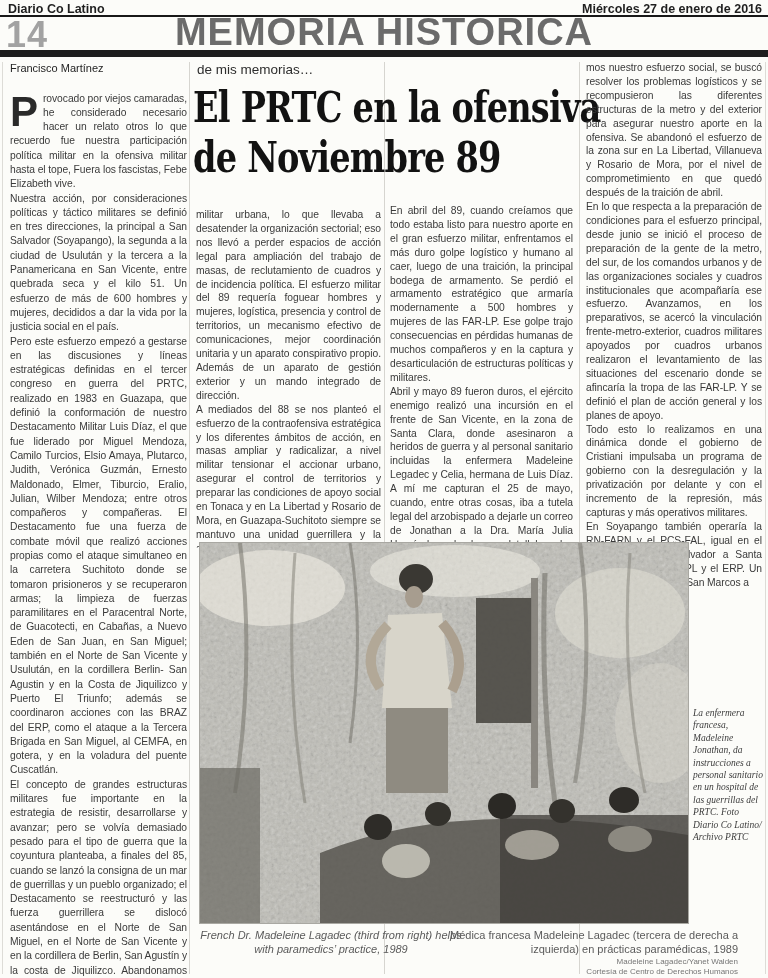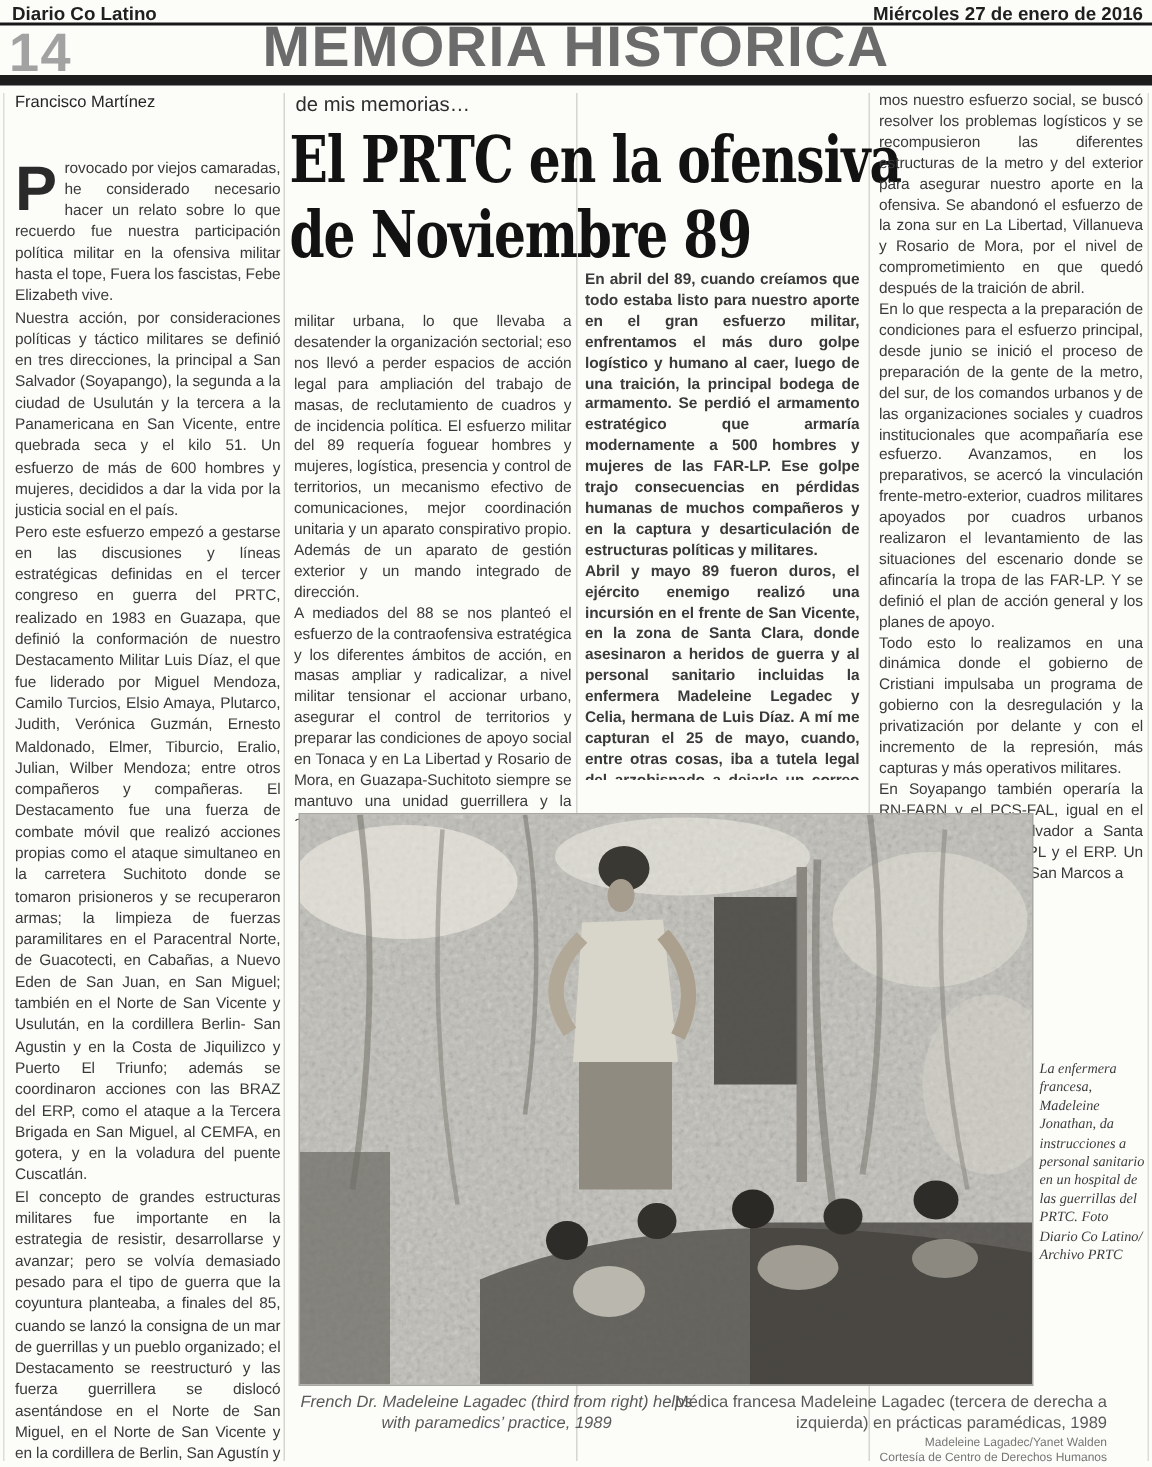--- a/index.html
+++ b/index.html
@@ -17,28 +17,28 @@
   .pagenum { position:absolute; left:6px; top:14px; font-size:36px; font-weight:bold; color:#a2a2a2; letter-spacing:1px; }
   .section-title { position:absolute; left:0; right:0; top:12px; text-align:center;
     font-size:38px; line-height:40px; font-weight:bold; color:#6b6b6b; letter-spacing:1px; }
   .rule-thick { position:absolute; left:0; top:50px; width:768px; height:7px; background:#1d1d1d; }
   
   .colrule { position:absolute; top:62px; bottom:4px; width:1px; background:#d6d5d0; }
   .cr1{left:189px;} .cr2{left:384px;} .cr3{left:579px;}
   .edge { position:absolute; top:62px; bottom:4px; width:1px; background:#dddcd7; }
   .eL{left:2px;} .eR{left:765px;}
   
-  .byline { font-size:11px; line-height:13.5px; color:#242424; margin-bottom:30px; }
+  .byline { font-size:11px; line-height:13.5px; color:#242424; margin-bottom:16px; }
   .body-p { font-size:10.3px; line-height:13.9px; text-align:justify; color:#3a3a3a;
     letter-spacing:-0.05px; word-spacing:-0.2px; }
   .col { position:absolute; overflow:hidden; }
   .col1 { left:10px;  top:62px; width:177px; height:914px; }
   .col1 .body-p { line-height:14.3px; }
   .col2 { left:196px; top:196px; width:185px; height:340px;margin-top:12px; }
-  .col3 { left:390px; top:180px; width:183px; height:340px;font-weight:bold; }
+  .col3 { left:390px; top:204px; width:183px; height:340px; }
   .col4 { left:586px; top:61px;  width:176px; height:580px; }
   .dropcap { float:left; font-size:42px; line-height:36px; padding:2px 5px 0 0; color:#2a2a2a;
     font-weight:bold; font-family:"Liberation Sans", sans-serif; }
   .kicker { position:absolute; left:197px; top:62px; font-size:13.5px; color:#2d2d2d; }
   .headline { position:absolute; left:193px; top:82px; width:400px;
     font-family:"DejaVu Serif", serif; font-weight:bold; color:#121212;
     font-size:43px; line-height:50px; letter-spacing:-1px;
     transform:scaleX(.78); transform-origin:left top; white-space:nowrap; }
   
   .photo { position:absolute; left:200px; top:543px; width:488px; height:380px;
@@ -77,21 +77,21 @@
   <div class="kicker">de mis memorias…</div>
   <div class="headline">
     <div>El PRTC en la ofensiva</div>
     <div>de Noviembre 89</div>
   </div>
 
   <div class="col col1">
     <div class="byline">
       <div>Francisco Martínez</div>
     </div>
-    <p class="body-p"><span class="dropcap">P</span><span>rovocado por viejos camaradas, he considerado necesario hacer un relato sobre lo que recuerdo fue nuestra participación política militar en la ofensiva militar hasta el tope, Fuera los fascistas, Febe Elizabeth vive.</span></p>
+    <p class="body-p"><span class="dropcap">P</span><span>rovocado por viejos camaradas, he considerado necesario hacer un relato otros lo que recuerdo fue nuestra participación política militar en la ofensiva militar hasta el tope, Fuera los fascistas, Febe Elizabeth vive.</span></p>
     <div>
         <p class="body-p">Nuestra acción, por consideraciones políticas y táctico militares se definió en tres direcciones, la principal a San Salvador (Soyapango), la segunda a la ciudad de Usulután y la tercera a la Panamericana en San Vicente, entre quebrada seca y el kilo 51. Un esfuerzo de más de 600 hombres y mujeres, decididos a dar la vida por la justicia social en el país.</p>
         <p class="body-p">Pero este esfuerzo empezó a gestarse en las discusiones y líneas estratégicas definidas en el tercer congreso en guerra del PRTC, realizado en 1983 en Guazapa, que definió la conformación de nuestro Destacamento Militar Luis Díaz, el que fue liderado por Miguel Mendoza, Camilo Turcios, Elsio Amaya, Plutarco, Judith, Verónica Guzmán, Ernesto Maldonado, Elmer, Tiburcio, Eralio, Julian, Wilber Mendoza; entre otros compañeros y compañeras. El Destacamento fue una fuerza de combate móvil que realizó acciones propias como el ataque simultaneo en la carretera Suchitoto donde se tomaron prisioneros y se recuperaron armas; la limpieza de fuerzas paramilitares en el Paracentral Norte, de Guacotecti, en Cabañas, a Nuevo Eden de San Juan, en San Miguel; también en el Norte de San Vicente y Usulután, en la cordillera Berlin- San Agustin y en la Costa de Jiquilizco y Puerto El Triunfo; además se coordinaron acciones con las BRAZ del ERP, como el ataque a la Tercera Brigada en San Miguel, al CEMFA, en gotera, y en la voladura del puente Cuscatlán.</p>
         <p class="body-p">El concepto de grandes estructuras militares fue importante en la estrategia de resistir, desarrollarse y avanzar; pero se volvía demasiado pesado para el tipo de guerra que la coyuntura planteaba, a finales del 85, cuando se lanzó la consigna de un mar de guerrillas y un pueblo organizado;  el Destacamento se reestructuró y las fuerza guerrillera se dislocó asentándose en el Norte de San Miguel, en el Norte de San Vicente y en la cordillera de Berlin, San Agustín y la costa de Jiquilizco. Abandonamos erróneamente Guazapa.</p>
       </div>
   </div>
 
   <div class="col col2">
       <p class="body-p">militar urbana, lo que llevaba a desatender la organización sectorial; eso nos llevó a perder espacios de acción legal para ampliación del trabajo de masas, de reclutamiento de cuadros y de incidencia política. El esfuerzo militar del 89 requería foguear hombres y mujeres, logística, presencia y control de territorios, un mecanismo efectivo de comunicaciones, mejor coordinación unitaria y un aparato conspirativo propio. Además de un aparato de gestión exterior y un mando integrado de dirección.</p>
       <p class="body-p">A mediados del 88 se nos planteó el esfuerzo de la contraofensiva estratégica y los diferentes ámbitos de acción, en masas ampliar y radicalizar, a nivel militar tensionar el accionar urbano, asegurar el control de territorios y preparar las condiciones de apoyo social en Tonaca y en La Libertad y Rosario de Mora, en Guazapa-Suchitoto siempre se mantuvo una unidad guerrillera y la acción de masas con cuadros como Román Rauda, nuestro querido “suegro”. Andino, junto con Verónica Guzmán fueron claves para reactivar, en tiempo record, el espacio de apoyo para el retorno a Guazapa de las FAR-LP, que se concretó a mediados de 1989.</p>

